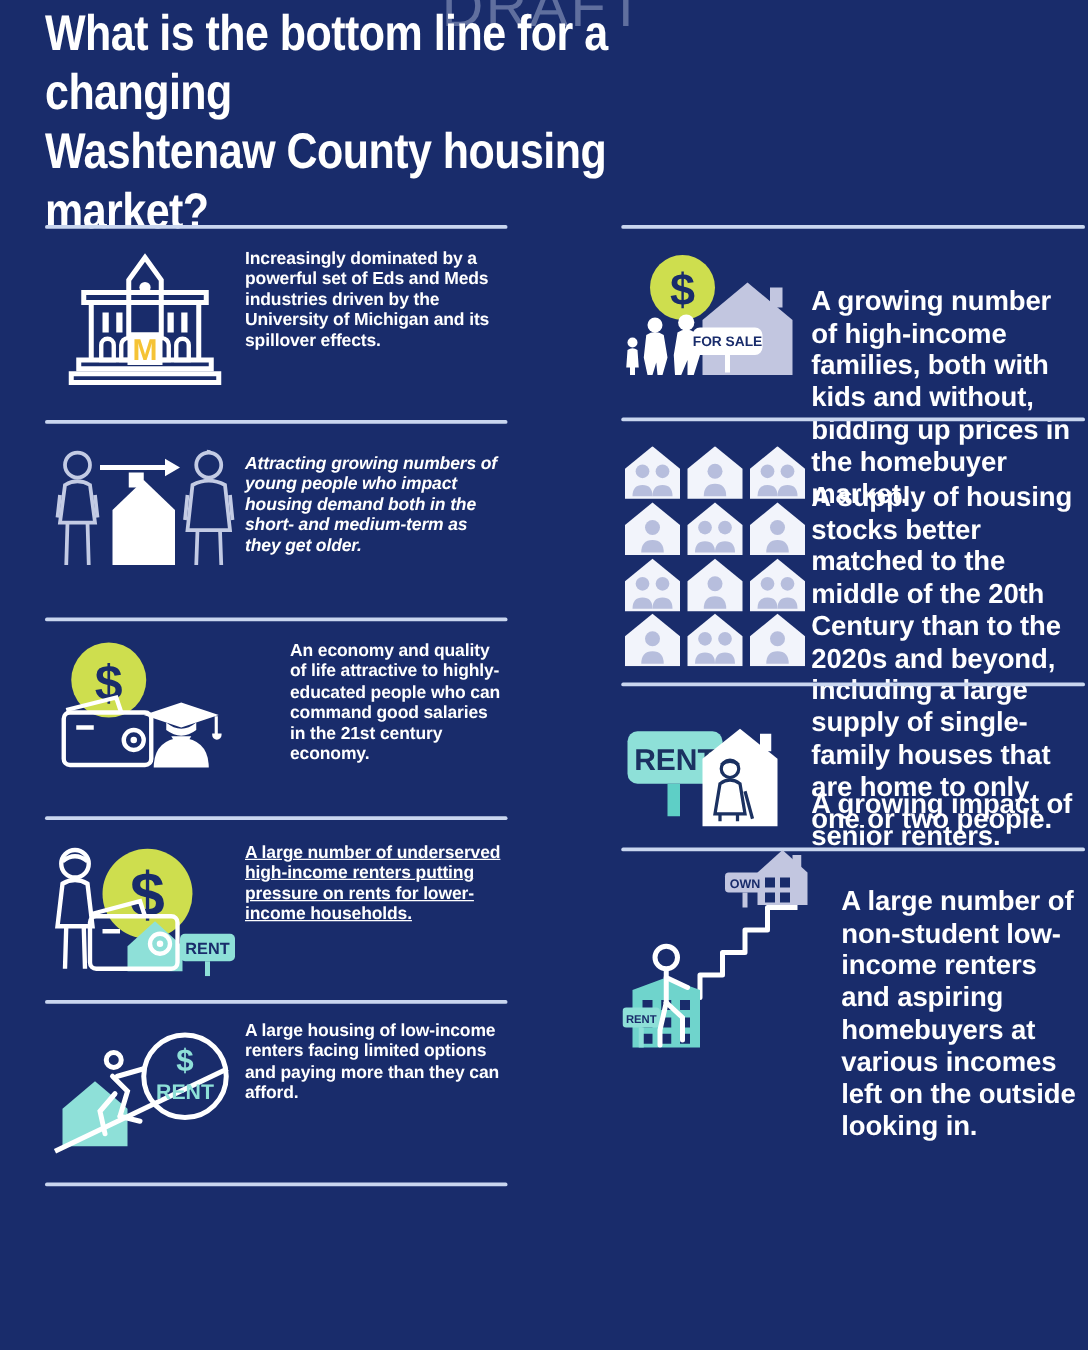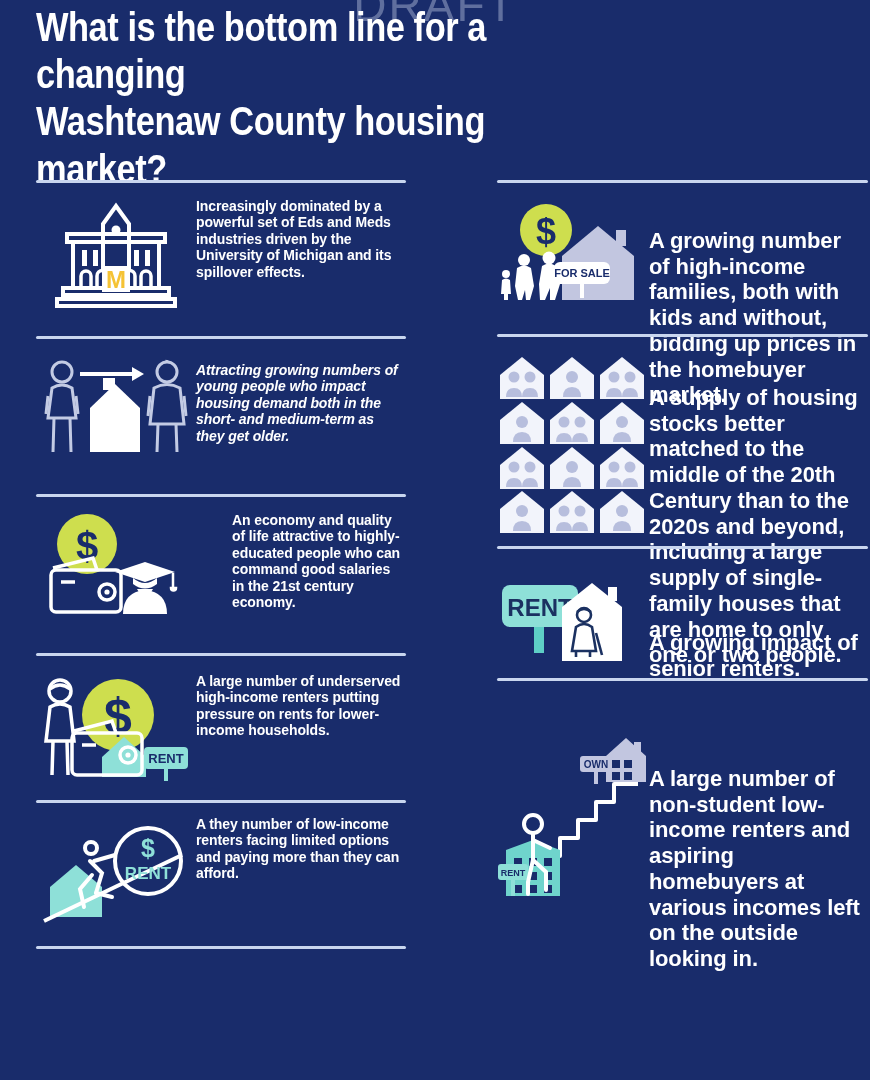--- a/index.html
+++ b/index.html
@@ -183,21 +183,21 @@
           <path d="M42 78 L56 78"></path>
         </g>
         <circle cx="88" cy="88" r="8" fill="none" stroke="#ffffff" stroke-width="3.5"></circle>
         <circle cx="88" cy="88" r="2.6" fill="#ffffff"></circle>
 
         <rect x="104" y="80" width="44" height="22" rx="4" fill="#8ee0d8"></rect>
         <text x="126" y="96" font-family="Liberation Sans, sans-serif" font-size="13" font-weight="700" fill="#192c6b" text-anchor="middle">RENT</text>
         <rect x="124" y="102" width="4" height="12" fill="#8ee0d8"></rect>
       </svg>
     </div>
-    <div class="txt" style="width:212px;padding-top:8px;">A large number of underserved high-income renters putting pressure on rents for lower-income households.</div>
+    <div class="txt" style="width:212px;padding-top:8px;text-decoration:underline;">A large number of underserved high-income renters putting pressure on rents for lower-income households.</div>
   </div>
 
   <div class="blk" style="top:800px;">
       <div class="divider"></div>
     </div>
 
   <div class="blk row" style="top:814px;">
     <div class="icon-cell" style="width:160px;height:118px;">
       <svg class="ic" width="152" height="116" viewBox="0 0 152 116">
 
@@ -211,21 +211,21 @@
 
         <g fill="none" stroke="#ffffff" stroke-width="4" stroke-linecap="round">
           <circle cx="51" cy="33" r="6"></circle>
           <path d="M54 46 L75 40"></path>
           <path d="M50 46 L62 58 L56 78"></path>
           <path d="M52 60 L40 74 L44 92"></path>
           <path d="M56 78 L72 82"></path>
         </g>
       </svg>
     </div>
-    <div class="txt" style="width:212px;padding-top:2px;">A they number of low-income renters facing limited options and paying more than they can afford.</div>
+    <div class="txt" style="width:212px;padding-top:2px;">A large housing of low-income renters facing limited options and paying more than they can afford.</div>
   </div>
 
   <div class="blk" style="top:946px;">
       <div class="divider"></div>
     </div>
 </div>
 
 <div class="col col-right">
 
   <div class="blk" style="top:180px;">
@@ -321,21 +321,21 @@
         </g>
       </svg>
     </div>
     <div class="txt txt-r" style="width:218px;padding-top:52px;">A growing impact of senior renters.</div>
   </div>
 
   <div class="blk" style="top:678px;">
       <div class="divider"></div>
     </div>
 
-  <div class="blk row" style="top:730px;">
+  <div class="blk row" style="top:672px;gap:24px;">
     <div class="icon-cell" style="width:152px;height:170px;">
       <svg class="ic" width="150" height="166" viewBox="0 0 150 166">
 
         <g fill="none" stroke="#ffffff" stroke-width="4" stroke-linejoin="round">
           <path d="M24 162 L24 142 L44 142 L44 124 L62 124 L62 106 L80 106 L80 88 L98 88 L98 70 L116 70 L116 52 L140 52"></path>
         </g>
 
         <path d="M128 6 L108 24 L108 50 L148 50 L148 24 Z" fill="#c2c6e0"></path>
         <g fill="#192c6b">
           <rect x="114" y="28" width="8" height="8"></rect>

